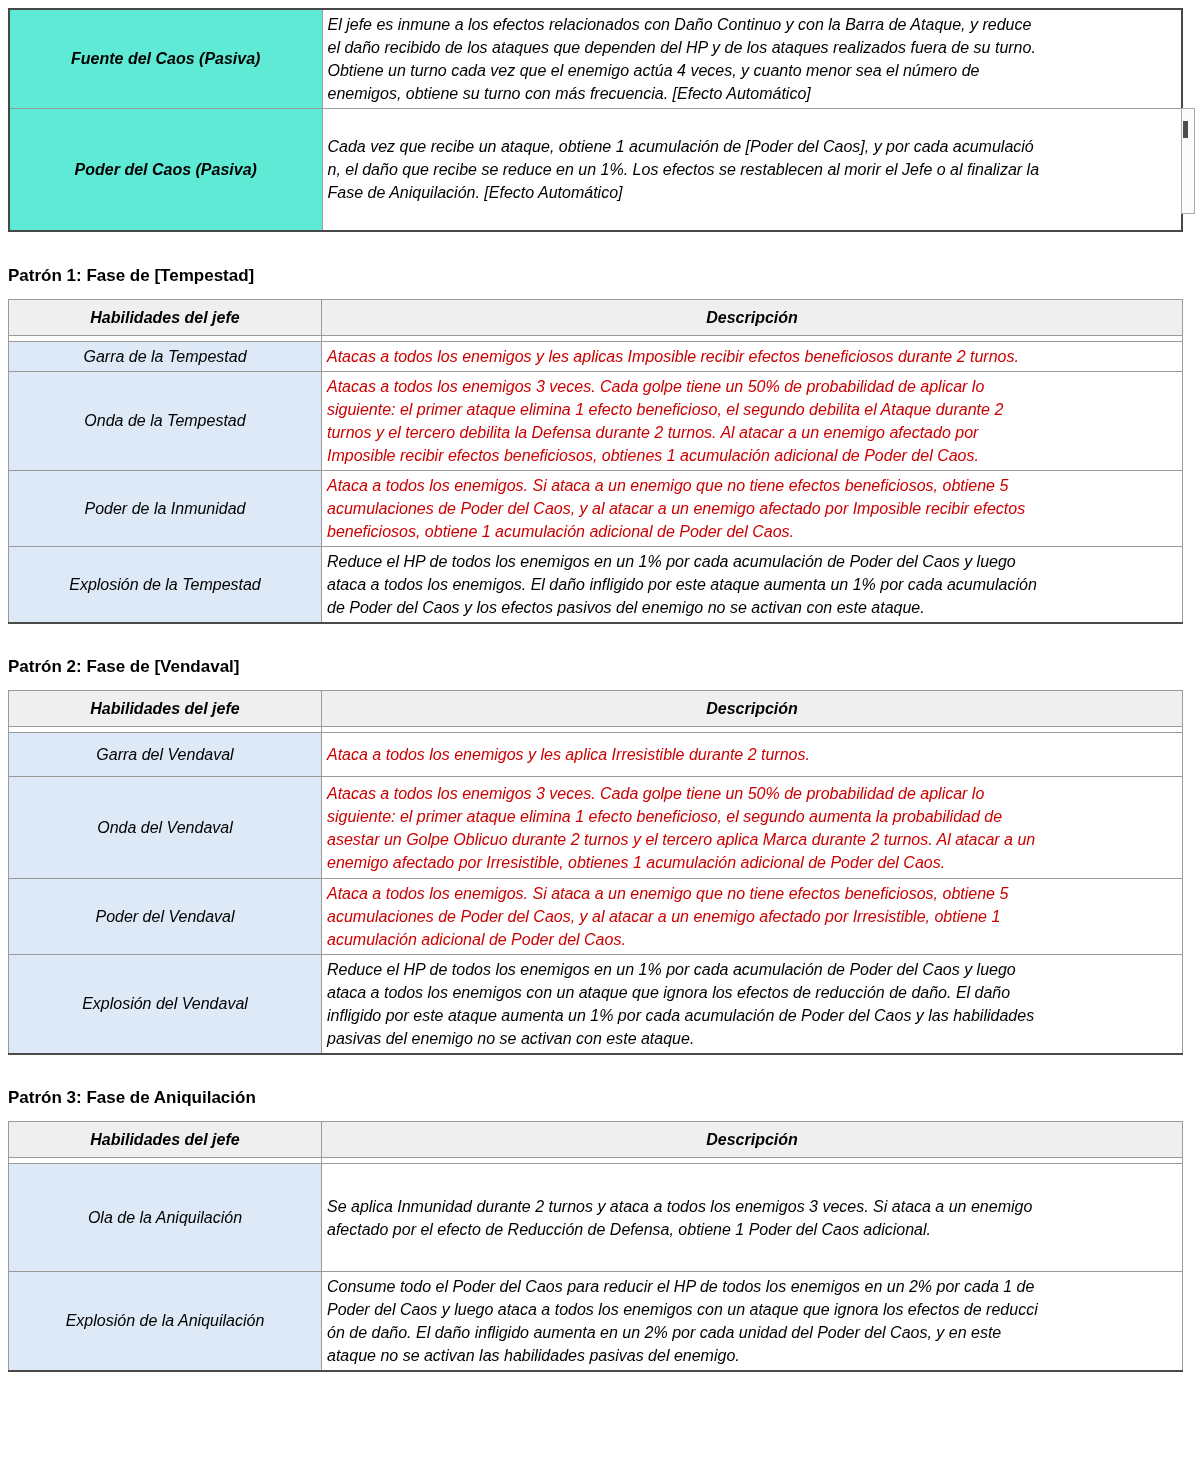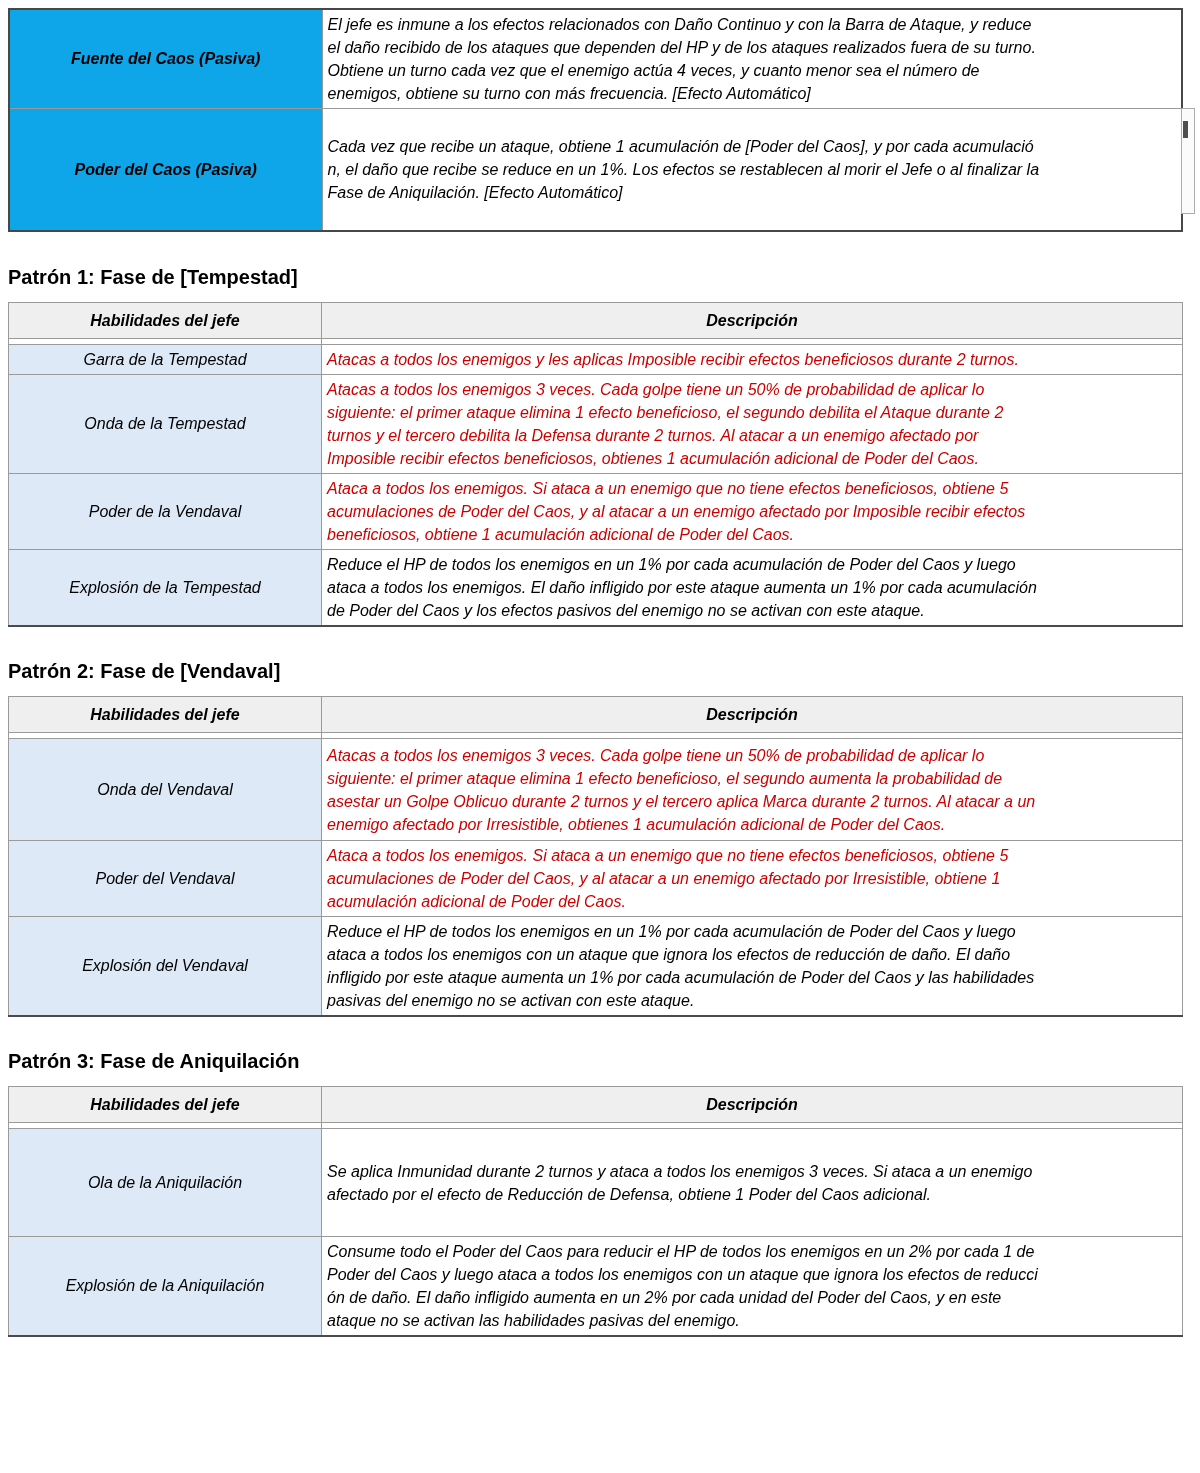--- a/index.html
+++ b/index.html
@@ -15,21 +15,21 @@
     table-layout: fixed;
     width: 1175px;
   }
   col.name-col { width: 313px; }
   td, th { box-sizing: border-box; font-style: italic; }
 
   
   .passives-table { border: 2px solid #474747; }
   .passives-table td { border: 1px solid #9a9a9a; }
   .passive-name {
-    background: #0ea5e9;
+    background: #5eead4;
     font-weight: bold;
     font-size: 16px;
     text-align: center;
     vertical-align: middle;
   }
   .desc {
     font-size: 16px;
     line-height: 23px;
     padding: 3px 6px 3px 5px;
     vertical-align: middle;
@@ -52,21 +52,21 @@
     position: absolute;
     left: 1px;
     top: 12px;
     width: 5px;
     height: 17px;
     background: #4e4e4e;
   }
 
   
   .section-heading {
-    font-size: 20px;
+    font-size: 17px;
     font-weight: bold;
     margin: 33px 0 13px 0;
   }
   .section-heading.first { margin-top: 34px; }
 
   
   .skills-table { border: 1px solid #6f6f6f; border-bottom: 2px solid #4a4a4a; }
   .skills-table th {
     background: #efefef;
     font-size: 16px;
@@ -137,21 +137,21 @@
       <td class="desc red">Atacas a todos los enemigos y les aplicas Imposible recibir efectos beneficiosos durante 2 turnos.</td>
     </tr>
     <tr style="height:95px;">
       <td class="skill-name">Onda de la Tempestad</td>
       <td class="desc red">Atacas a todos los enemigos 3 veces. Cada golpe tiene un 50% de probabilidad de aplicar lo
 siguiente: el primer ataque elimina 1 efecto beneficioso, el segundo debilita el Ataque durante 2
 turnos y el tercero debilita la Defensa durante 2 turnos. Al atacar a un enemigo afectado por
 Imposible recibir efectos beneficiosos, obtienes 1 acumulación adicional de Poder del Caos.</td>
     </tr>
     <tr style="height:71px;">
-      <td class="skill-name">Poder de la Vendaval</td>
+      <td class="skill-name">Poder de la Inmunidad</td>
       <td class="desc red">Ataca a todos los enemigos. Si ataca a un enemigo que no tiene efectos beneficiosos, obtiene 5
 acumulaciones de Poder del Caos, y al atacar a un enemigo afectado por Imposible recibir efectos
 beneficiosos, obtiene 1 acumulación adicional de Poder del Caos.</td>
     </tr>
     <tr style="height:71px;">
       <td class="skill-name">Explosión de la Tempestad</td>
       <td class="desc">Reduce el HP de todos los enemigos en un 1% por cada acumulación de Poder del Caos y luego
 ataca a todos los enemigos. El daño infligido por este ataque aumenta un 1% por cada acumulación
 de Poder del Caos y los efectos pasivos del enemigo no se activan con este ataque.</td>
     </tr>
@@ -168,20 +168,24 @@
     <tr>
       <th>Habilidades del jefe</th>
       <th>Descripción</th>
     </tr>
   </thead>
   <tbody>
     <tr class="spacer-row">
         <td></td>
         <td></td>
       </tr>
+    <tr style="height:44px;">
+      <td class="skill-name">Garra del Vendaval</td>
+      <td class="desc red">Ataca a todos los enemigos y les aplica Irresistible durante 2 turnos.</td>
+    </tr>
     <tr style="height:102px;">
       <td class="skill-name">Onda del Vendaval</td>
       <td class="desc red">Atacas a todos los enemigos 3 veces. Cada golpe tiene un 50% de probabilidad de aplicar lo
 siguiente: el primer ataque elimina 1 efecto beneficioso, el segundo aumenta la probabilidad de
 asestar un Golpe Oblicuo durante 2 turnos y el tercero aplica Marca durante 2 turnos. Al atacar a un
 enemigo afectado por Irresistible, obtienes 1 acumulación adicional de Poder del Caos.</td>
     </tr>
     <tr style="height:70px;">
       <td class="skill-name">Poder del Vendaval</td>
       <td class="desc red">Ataca a todos los enemigos. Si ataca a un enemigo que no tiene efectos beneficiosos, obtiene 5

